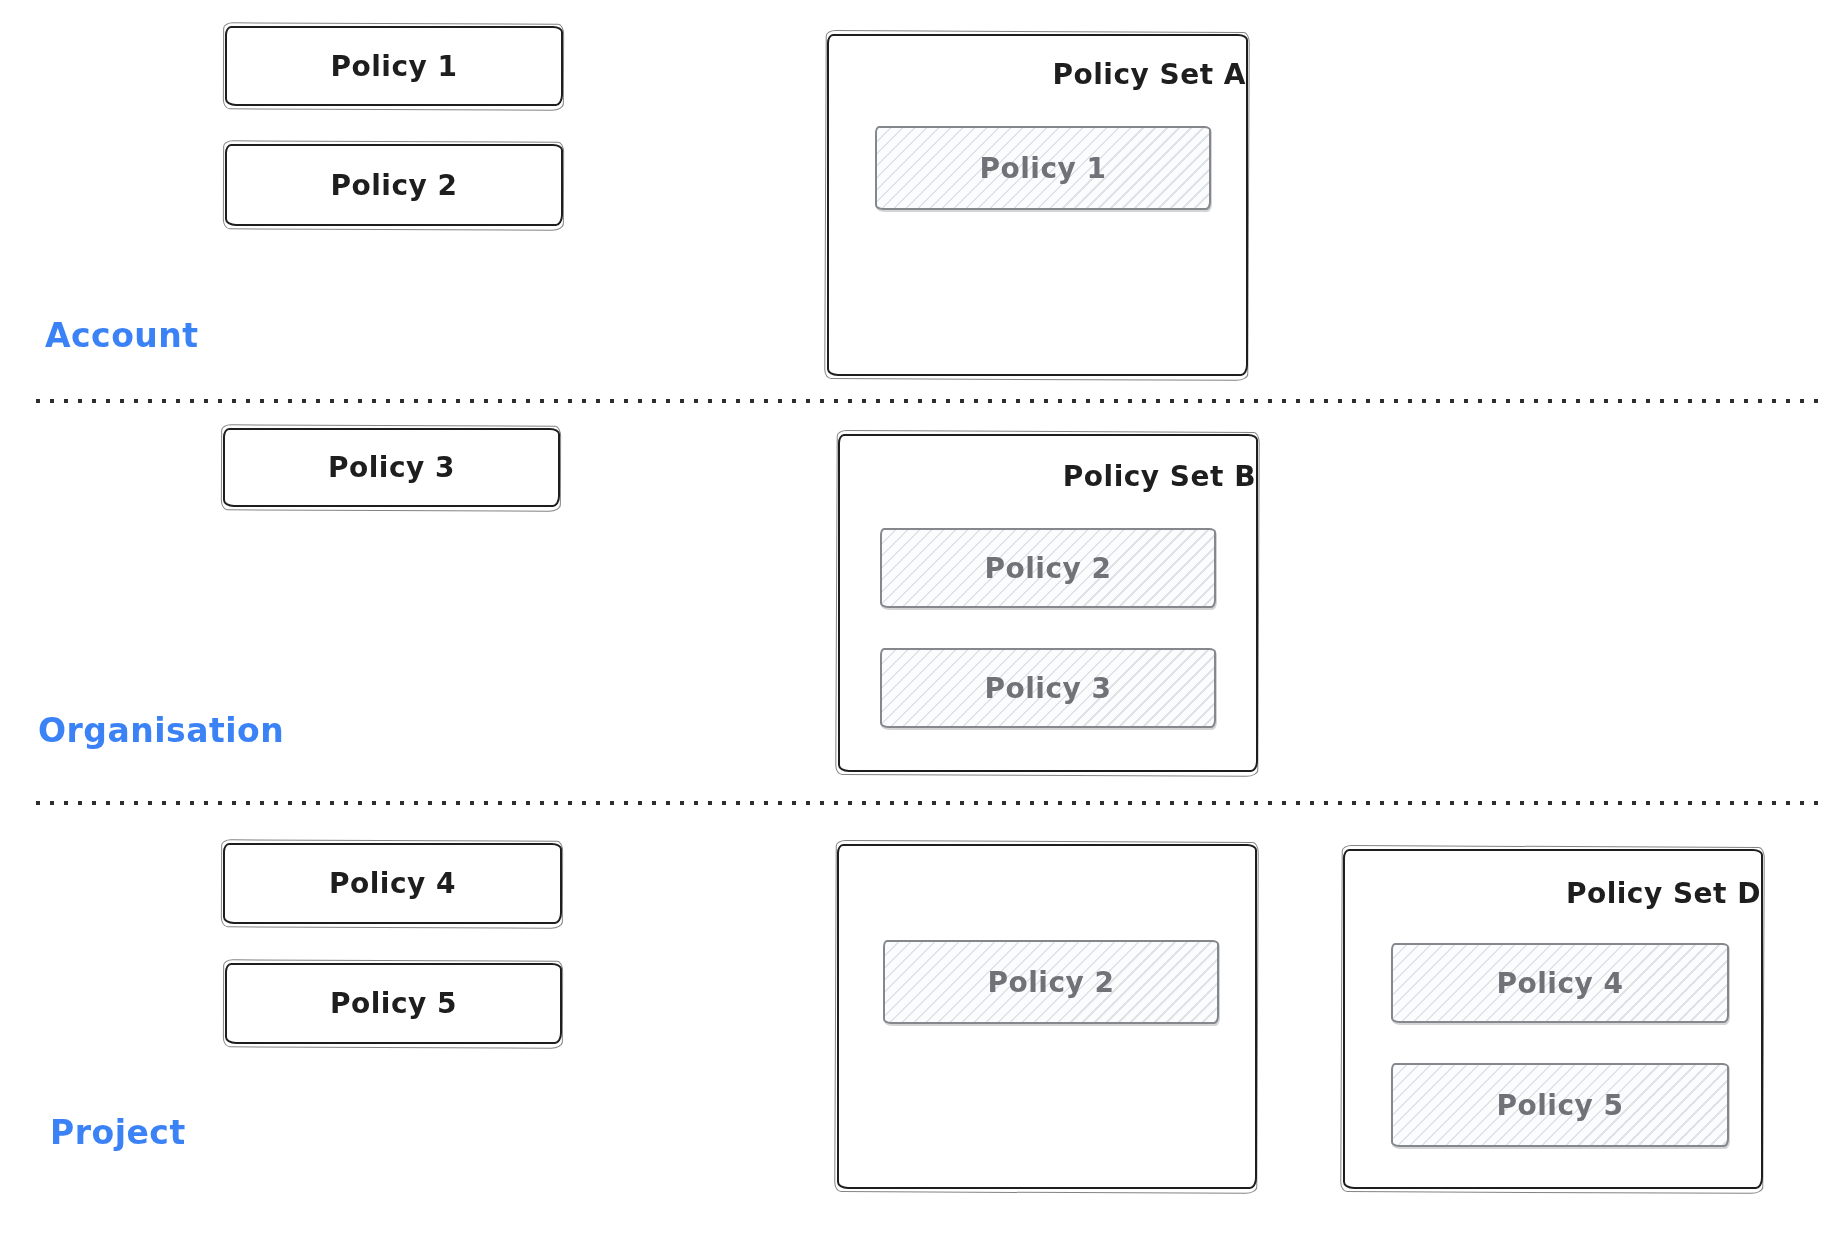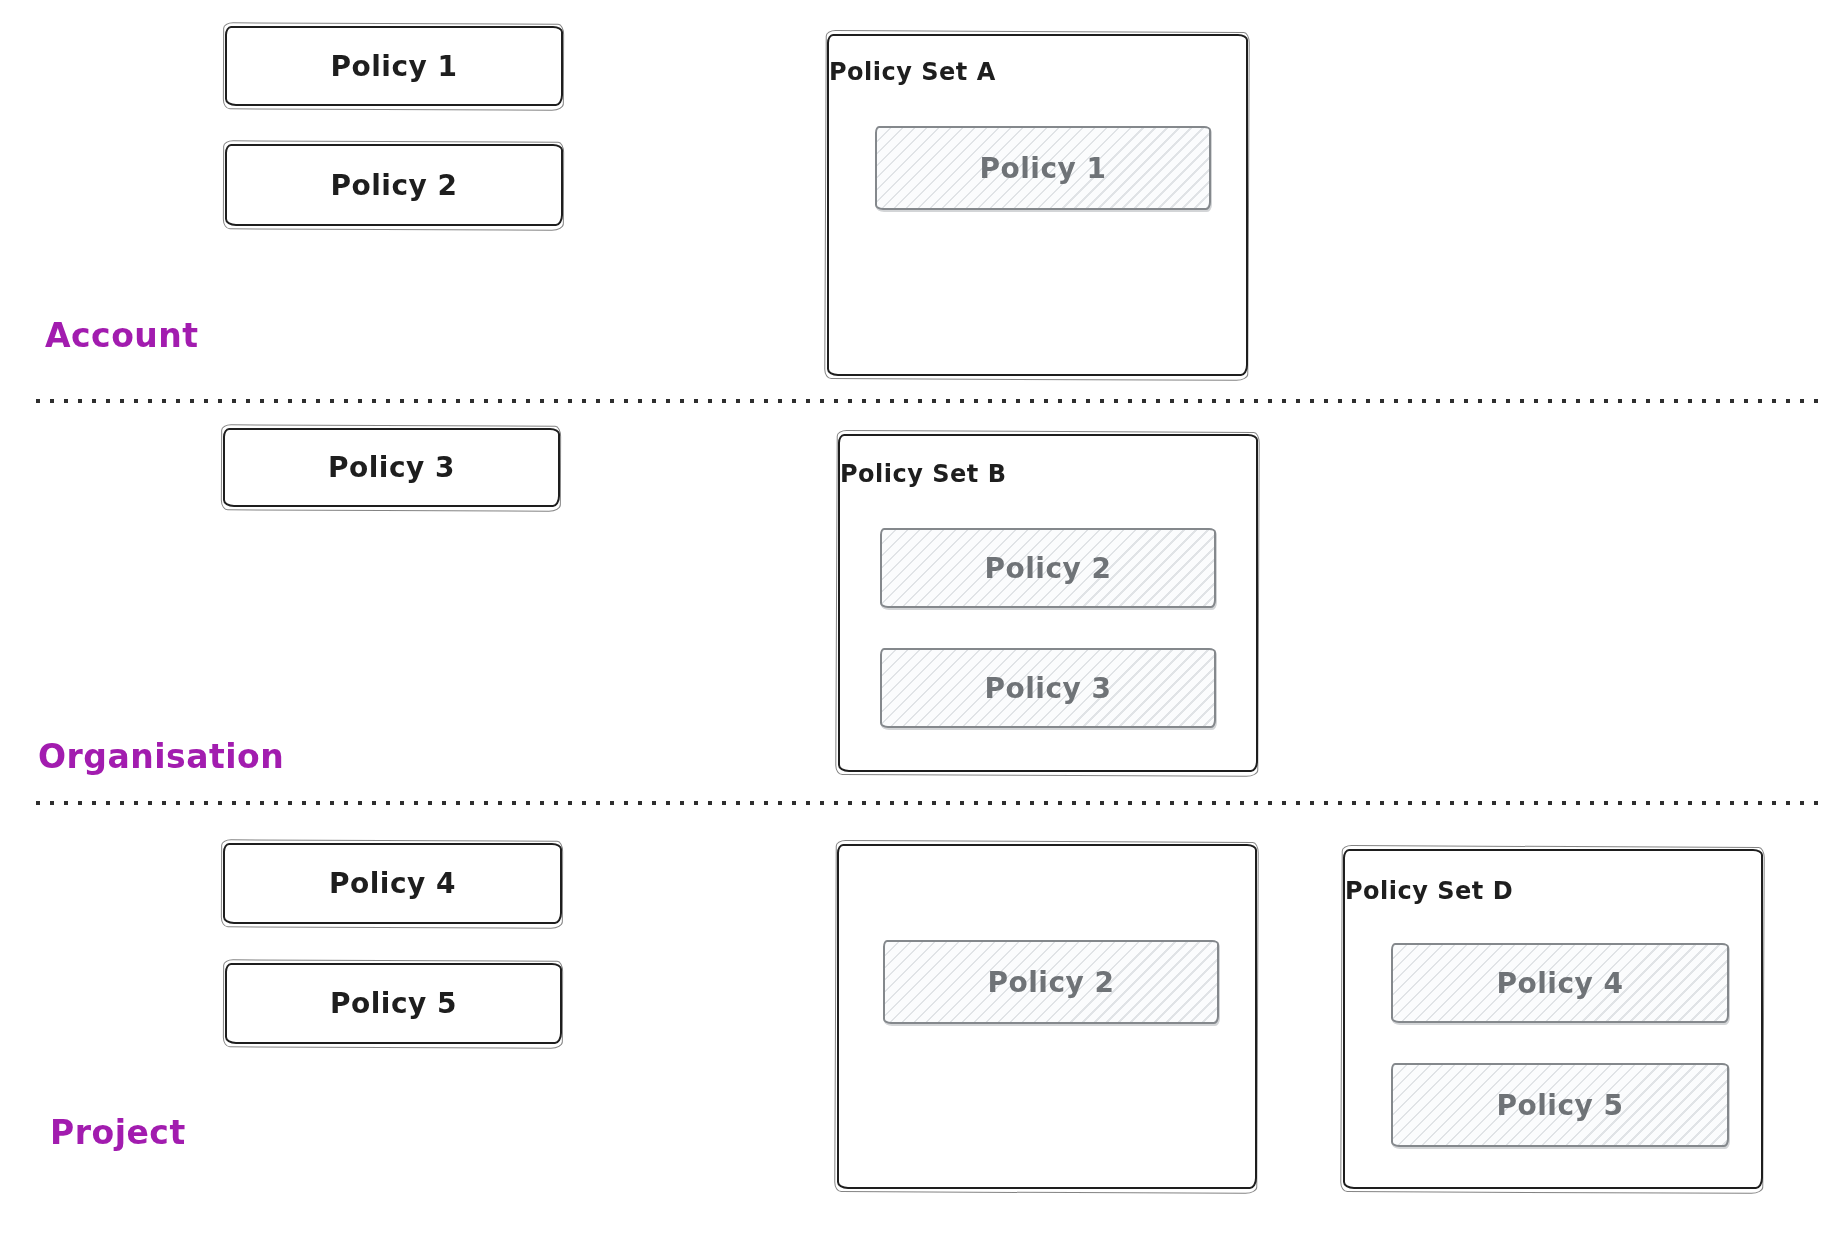--- a/index.html
+++ b/index.html
@@ -43,22 +43,22 @@
     justify-content: center;
     font-size: 28px;
     font-weight: 600;
     letter-spacing: 0.5px;
   }
 
   .set-title {
     position: absolute;
     left: 0;
     right: 0;
-    text-align: left;
-    font-size: 24px;
+    text-align: right;
+    font-size: 28px;
     font-weight: 600;
     letter-spacing: 0.5px;
   }
 
   
   .member {
     position: absolute;
     display: flex;
     align-items: center;
     justify-content: center;
@@ -75,21 +75,21 @@
     font-weight: 600;
     letter-spacing: 0.5px;
     box-shadow: 1px 2px 0 rgba(130,135,140,0.35);
   }
 
   .tier-label {
     position: absolute;
     font-size: 33px;
     font-weight: 600;
     letter-spacing: 0.5px;
-    color: #a21caf;
+    color: #3b82f6;
   }
 
   .divider {
     position: absolute;
     height: 4px;
     background: repeating-linear-gradient(90deg,
       #2e2e2e 0px, #2e2e2e 4px,
       rgba(0,0,0,0) 4px, rgba(0,0,0,0) 14px);
   }
 </style>
@@ -129,21 +129,21 @@
     <div class="sketch" style="left:838px; top:418px; width:420px; height:338px;padding-left:8px;">
       <div class="set-title" style="top:24px;">Policy Set B</div>
       <div class="member" style="left:40px; top:92px; width:336px; height:80px;">
         <span>Policy 2</span>
       </div>
       <div class="member" style="left:40px; top:212px; width:336px; height:80px;">
         <span>Policy 3</span>
       </div>
     </div>
 
-    <div class="tier-label" style="left:38px; top:721px;">Organisation</div>
+    <div class="tier-label" style="left:38px; top:695px;">Organisation</div>
 
     <div class="divider" style="left:36px; top:785px; width:1790px;"></div>
   </div>
 
   <div class="tier">
 
     <div class="sketch policy-box" style="left:223px; top:827px; width:339px; height:81px;">
       <span>Policy 4</span>
     </div>
 

